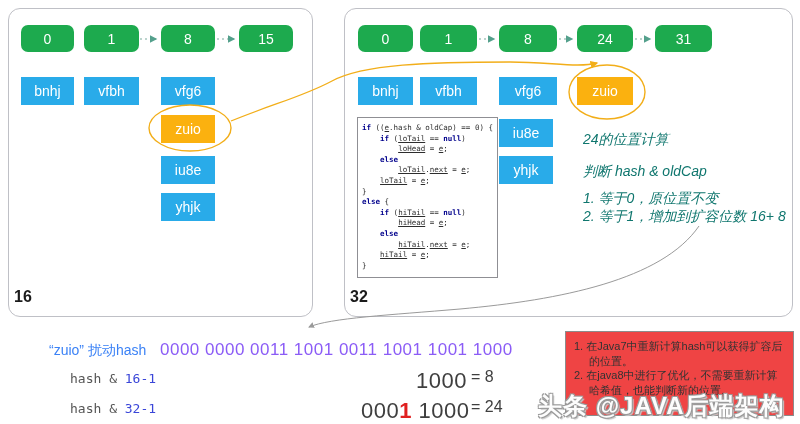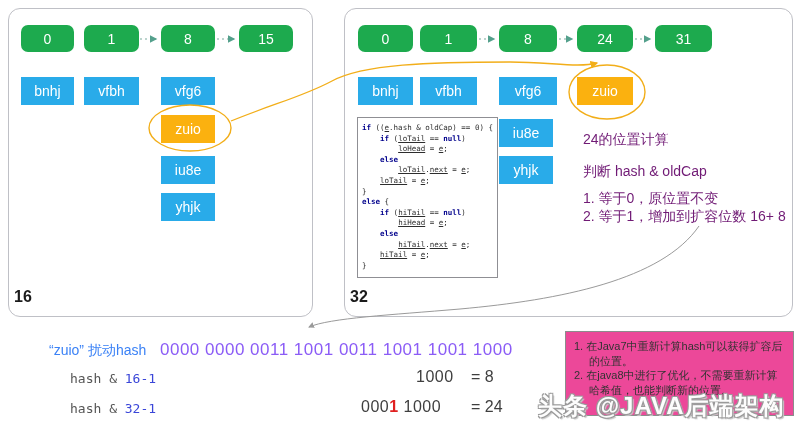--- a/index.html
+++ b/index.html
@@ -13,30 +13,30 @@
   .green{background:#1daa4e;height:27px;border-radius:7px;}
   .blue{background:#29abe9;height:28px;border-radius:0;}
   .yellow{background:#fbb10f;height:28px;border-radius:0;}
   .size-label{position:absolute;font-weight:bold;font-size:16px;color:#1b1b1b;z-index:2;}
   .codebox{position:absolute;left:357px;top:117px;width:141px;height:161px;border:1px solid #8f8f94;
        background:#fff;padding:5px 4px;box-sizing:border-box;z-index:3;}
   .code-line{font-family:"DejaVu Sans Mono",monospace;font-size:7.5px;line-height:10.6px;
        white-space:pre;color:#2d2d2d;}
   .code-line b{color:#00008c;}
   .code-line u{color:#2d2d2d;}
-  .ann{position:absolute;font-size:14px;color:#701a75;z-index:2;white-space:nowrap;}
+  .ann{position:absolute;font-size:14px;color:#0f766e;z-index:2;white-space:nowrap;font-style:italic;}
   .hash-label{position:absolute;left:49px;top:342px;font-size:14px;font-weight:400;color:#3b82f6;}
   .binary{position:absolute;left:160px;top:340px;font-size:17px;color:#8b5cf6;letter-spacing:.5px;}
   .maskexpr{position:absolute;font-family:"DejaVu Sans Mono",monospace;font-size:13px;color:#555;}
   .maskexpr .m{color:#3a46d8;}
-  .bits{position:absolute;font-size:16px;color:#3f3f3f;letter-spacing:.5px;}
+  .bits{position:absolute;font-size:22px;color:#3f3f3f;letter-spacing:.5px;}
   .bits .red{color:#e02020;font-weight:bold;}
   .eq{position:absolute;font-size:16px;color:#3f3f3f;}
   .notebox{position:absolute;left:565px;top:331px;width:229px;height:85px;border:1px solid #8c8c8c;
-       background:#ec4899;box-sizing:border-box;padding:7px 6px 0 8px;z-index:4;}
+       background:#ef4444;box-sizing:border-box;padding:7px 6px 0 8px;z-index:4;}
   .note-item{font-size:11px;line-height:14.5px;color:#333;padding-left:15px;text-indent:-15px;}
   .watermark{position:absolute;left:538px;top:390px;font-size:24px;font-weight:bold;letter-spacing:1px;
        white-space:nowrap;color:#fdfdfd;z-index:9;
        text-shadow:-1px -1px 0 #9a9a9a,1px -1px 0 #9a9a9a,-1px 1px 0 #9a9a9a,1px 1px 0 #9a9a9a,2px 2px 1px #c9c9c9;text-align:center;}
   .overlay{position:absolute;left:0;top:0;z-index:5;pointer-events:none;}
 </style>
 </head>
 <body>
 
 <div class="panel" id="panel-16"></div>

